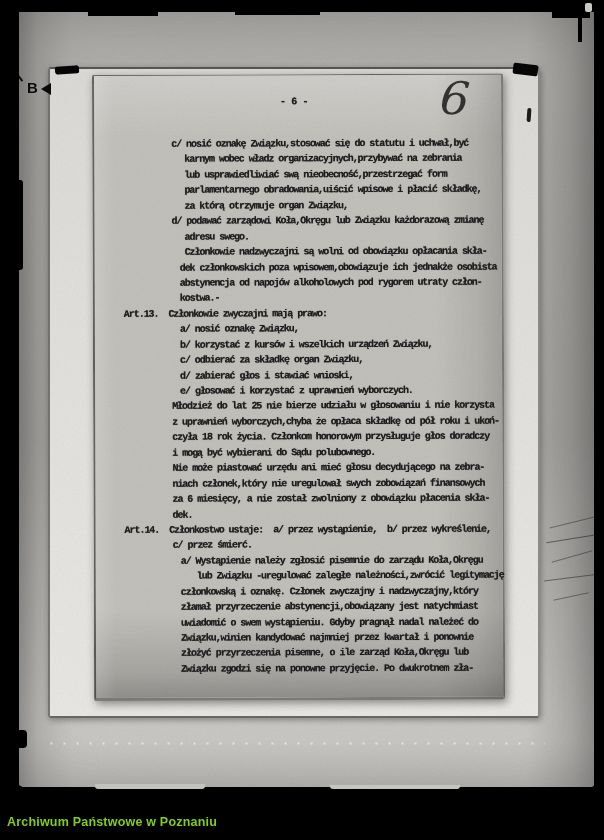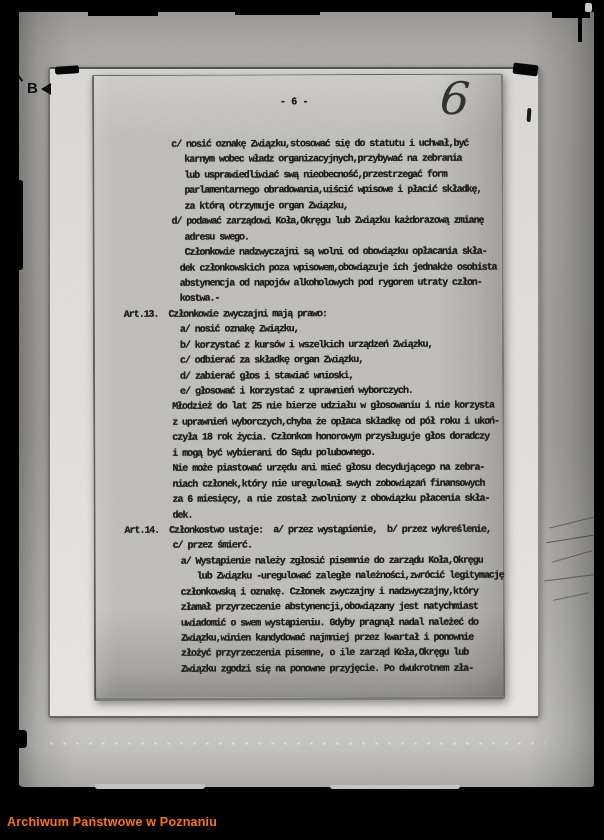--- a/index.html
+++ b/index.html
@@ -94,21 +94,21 @@
   .frame-left{left:0;top:0;width:19px;height:840px;background:#000;}
   .bump-l1{left:19px;top:180px;width:4px;height:90px;background:#000;border-radius:0 3px 3px 0;}
   .bump-l2{left:19px;top:730px;width:8px;height:18px;background:#000;border-radius:0 4px 4px 0;}
   .frame-right{left:594px;top:0;width:10px;height:840px;background:#000;}
   .frame-bottom{left:0;top:787px;width:604px;height:53px;background:#000;}
   .notch-tr{left:585px;top:3px;width:7px;height:9px;background:#c9c8c5;border-radius:2px;}
   .bump-b1{left:95px;top:784px;width:110px;height:5px;background:#c3c2bf;border-radius:0 0 3px 3px;}
   .bump-b2{left:330px;top:785px;width:130px;height:4px;background:#c6c5c2;border-radius:0 0 3px 3px;}
 
   .caption{left:7px;top:815px;font-size:12.5px;font-weight:700;
-    color:#f97316;letter-spacing:.2px;font-family:"Liberation Sans",sans-serif;}
+    color:#84cc16;letter-spacing:.2px;font-family:"Liberation Sans",sans-serif;}
 
   .noise{left:0;top:0;width:604px;height:840px;opacity:.13;mix-blend-mode:multiply;
     pointer-events:none;}
 </style>
 </head>
 <body>
 
 <div class="stage">
 
   <div class="backing"></div>

